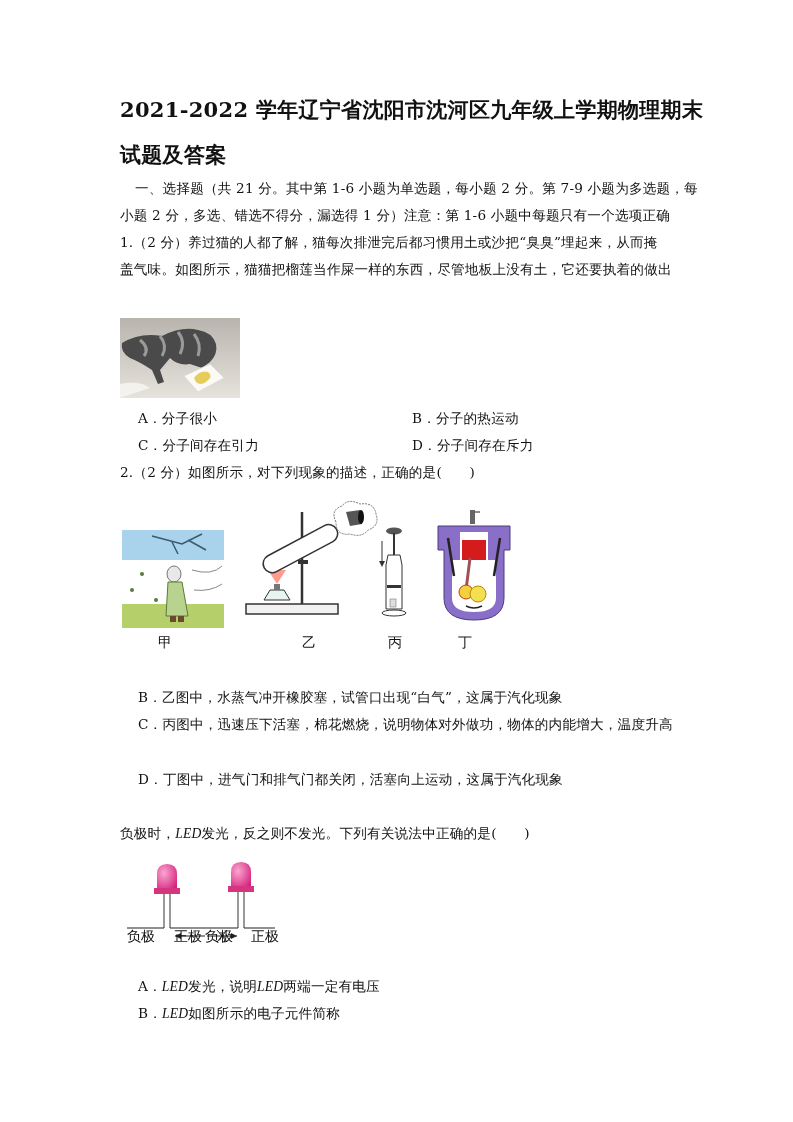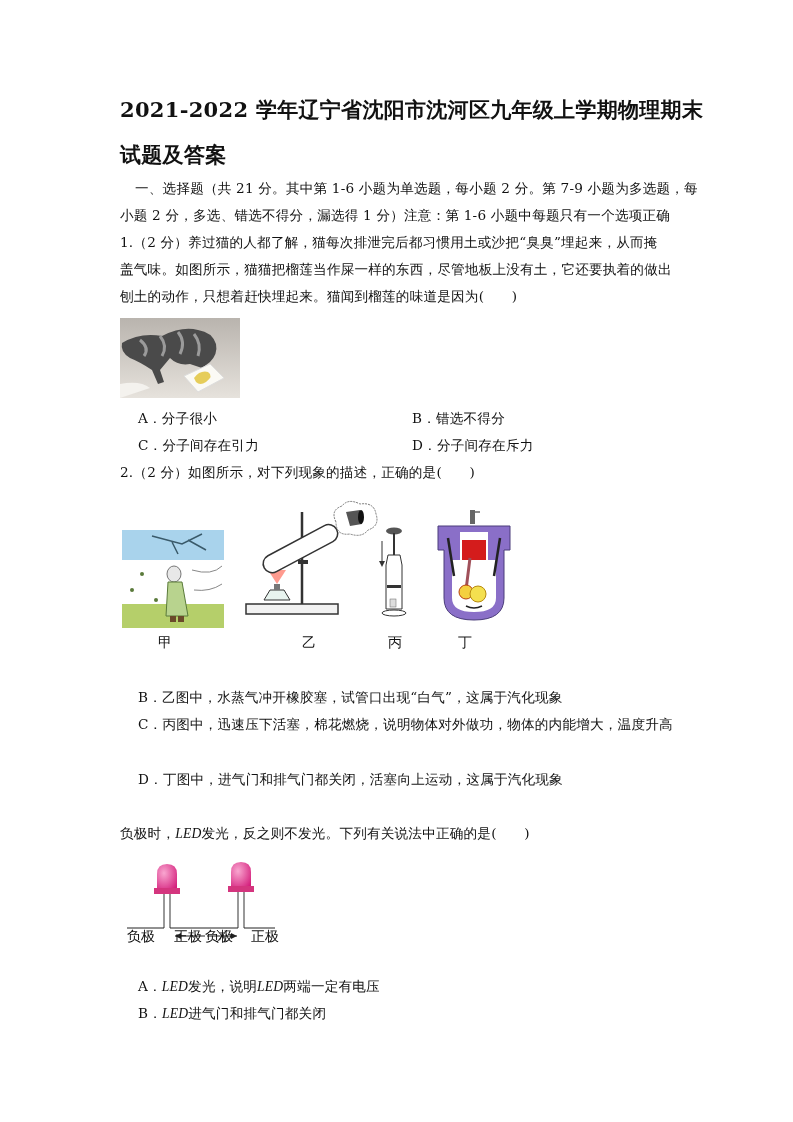--- a/index.html
+++ b/index.html
@@ -20,41 +20,40 @@
 <div class="page">
 
   <div class="title" style="top:96px;">2021-2022 学年辽宁省沈阳市沈河区九年级上学期物理期末</div>
   <div class="title" style="top:141px;">试题及答案</div>
 
   <div class="line" style="top:180px;margin-left:15px;">一、选择题（共 21 分。其中第 1-6 小题为单选题，每小题 2 分。第 7-9 小题为多选题，每</div>
   <div class="line" style="top:207px;">小题 2 分，多选、错选不得分，漏选得 1 分）注意：第 1-6 小题中每题只有一个选项正确</div>
 
   <div class="line" style="top:234px;">1.（2 分）养过猫的人都了解，猫每次排泄完后都习惯用土或沙把“臭臭”埋起来，从而掩</div>
   <div class="line" style="top:261px;">盖气味。如图所示，猫猫把榴莲当作屎一样的东西，尽管地板上没有土，它还要执着的做出</div>
-  <div class="line" style="top:288px;">刨土的动作，只想着赶快埋起来。猫闻到榴莲的味道是因为(　　)</div>
 
   <div class="fig" style="left:120px;top:318px;width:120px;height:80px;">
     <svg width="120" height="80" viewBox="0 0 120 80">
       <defs>
         <linearGradient id="floor" x1="0" y1="0" x2="0" y2="1">
           <stop offset="0" stop-color="#b9b4ae"></stop>
             <stop offset="1" stop-color="#e6e2dc"></stop>
         </linearGradient>
       </defs>
       <rect width="120" height="80" fill="url(#floor)"></rect>
       <path d="M2 25 Q20 14 42 18 Q62 8 78 12 Q92 14 96 26 Q98 36 90 44 L82 50 L70 46 Q58 48 50 40 L40 52 L44 64 L38 66 L32 52 Q20 44 10 40 Q0 34 2 25 Z" fill="#4a4a4a"></path>
       <path d="M20 22 Q30 30 24 38 M40 18 Q48 28 42 38 M58 14 Q66 24 60 36 M74 16 Q82 26 78 38" stroke="#9a9a9a" stroke-width="3" fill="none"></path>
       <polygon points="64,58 90,46 104,60 78,74" fill="#fbfaf5" stroke="#ddd"></polygon>
       <path d="M74 60 Q80 52 88 54 Q94 58 86 64 Q80 68 76 64 Z" fill="#e6cd5a"></path>
       <path d="M0 66 Q20 62 30 70 L0 80 Z" fill="#f4f2ee"></path>
     </svg>
   </div>
 
   <div class="opt" style="left:138px;top:410px;">A．分子很小</div>
-  <div class="opt" style="left:412px;top:410px;">B．错选不得分</div>
+  <div class="opt" style="left:412px;top:410px;">B．分子的热运动</div>
   <div class="opt" style="left:138px;top:437px;">C．分子间存在引力</div>
   <div class="opt" style="left:412px;top:437px;text-align:right;">D．分子间存在斥力</div>
 
   <div class="line" style="top:464px;">2.（2 分）如图所示，对下列现象的描述，正确的是(　　)</div>
 
   <div class="fig" style="left:122px;top:530px;width:102px;height:98px;">
     <svg width="102" height="98" viewBox="0 0 102 98">
       <rect width="102" height="30" fill="#a9d3ec"></rect>
       <rect y="30" width="102" height="44" fill="#ffffff"></rect>
       <rect y="74" width="102" height="24" fill="#b5cf6a"></rect>
@@ -162,16 +161,16 @@
   </div>
   <div class="ledlabel" style="left:127px;top:928px;">负极</div>
   <div class="ledlabel" style="left:174px;top:928px;">正极</div>
   <div class="ledlabel" style="left:205px;top:928px;">负极</div>
   <div class="ledlabel" style="left:251px;top:928px;">正极</div>
 
   <div class="opt" style="left:138px;top:978px;">
     <span>A．</span><span class="led">LED</span><span>发光，说明</span><span class="led">LED</span><span>两端一定有电压</span>
   </div>
   <div class="opt" style="left:138px;top:1005px;">
-    <span>B．</span><span class="led">LED</span><span>进气门和排气门都关闭</span>
+    <span>B．</span><span class="led">LED</span><span>如图所示的电子元件简称</span>
   </div>
 
 </div>
 
 </body></html>

